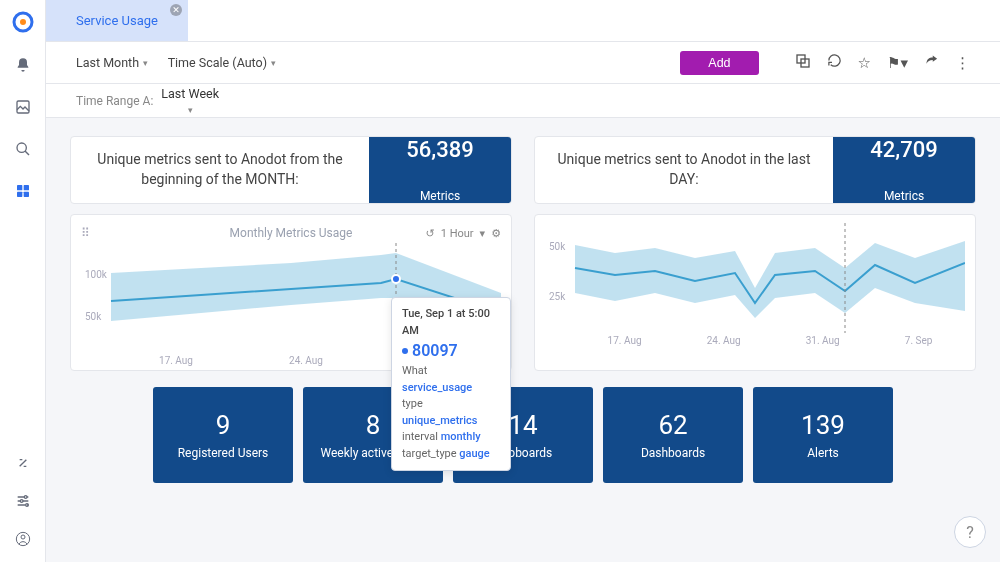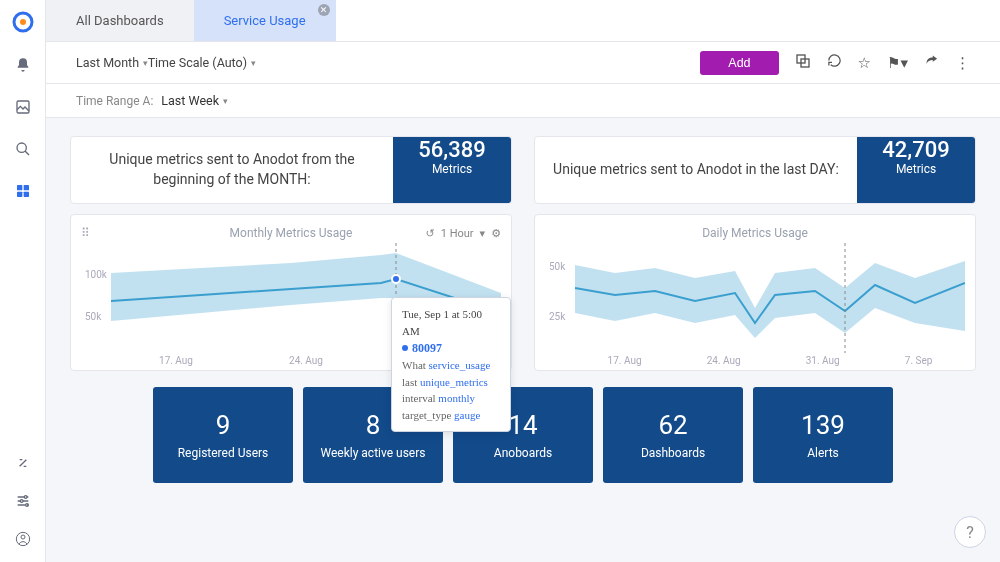--- a/index.html
+++ b/index.html
@@ -9,49 +9,49 @@
 .logo { width: 24px; height: 24px; margin-bottom: 22px; }
 .sidenav { display: flex; flex-direction: column; gap: 24px; align-items: center; flex: 1; }
 .sidenav-bottom { display: flex; flex-direction: column; gap: 20px; align-items: center; padding-bottom: 14px; }
 .side-icon { width: 18px; height: 18px; display: flex; align-items: center; justify-content: center; color: #656b7a; cursor: pointer; }
 .side-icon.active { color: #2f6fed; }
 .main { flex: 1; display: flex; flex-direction: column; overflow: hidden; }
 .tabs { height: 42px; background: #fff; border-bottom: 1px solid #e4e6eb; display: flex; align-items: stretch; }
 .tab { padding: 0 30px; display: flex; align-items: center; background: #f0f1f4; color: #555; font-size: 13px; position: relative; cursor: pointer; }
 .tab.active { background: #d6e2fa; color: #2f6fed; }
 .tab .close { position: absolute; top: 4px; right: 6px; width: 12px; height: 12px; border-radius: 50%; background: #9da4b3; color: #fff; font-size: 9px; display: flex; align-items: center; justify-content: center; }
-.toolbar { height: 42px; background: #fff; border-bottom: 1px solid #e4e6eb; display: flex; align-items: center; padding: 0 30px; }
+.toolbar { height: 42px; background: #fff; border-bottom: 1px solid #e4e6eb; display: flex; align-items: center; padding: 0 30px; gap: 20px; }
 .dropdown { font-size: 12.5px; color: #444; cursor: pointer; display: flex; align-items: center; gap: 4px; }
 .dropdown .chev { font-size: 9px; color: #888; }
 .toolbar-spacer { flex: 1; }
 .btn-add { background: #a21caf; color: #fff; border: none; padding: 5px 28px; border-radius: 3px; font-size: 12.5px; cursor: pointer; }
 .toolbar-icons { display: flex; gap: 16px; align-items: center; margin-left: 16px; }
 .ticon { color: #555; cursor: pointer; font-size: 15px; }
 .subbar { height: 34px; background: #fff; border-bottom: 1px solid #e4e6eb; display: flex; align-items: center; padding: 0 30px; font-size: 12px; color: #888; gap: 8px; }
-.subbar .val { color: #333; }
+.subbar .val { color: #333; flex-direction: column; }
 .content { flex: 1; overflow: auto; padding: 18px 24px; position: relative; }
 .row1 { display: flex; gap: 22px; }
 .metric-card { flex: 1; display: flex; background: #fff; border: 1px solid #e4e6eb; border-radius: 4px; overflow: hidden; height: 68px; }
 .metric-text { flex: 1; padding: 10px 16px; font-size: 14px; color: #444; text-align: center; display: flex; align-items: center; justify-content: center; line-height: 1.4; }
-.metric-value { width: 118px; background: #124a8a; color: #fff; display: flex; flex-direction: column; align-items: center; justify-content: flex-start; }
+.metric-value { width: 142px; background: #124a8a; color: #fff; display: flex; flex-direction: column; align-items: center; justify-content: space-between; }
 .metric-value .num { font-size: 22px; font-weight: 500; }
 .metric-value .lbl { font-size: 12px; }
 .row2 { display: flex; gap: 22px; margin-top: 10px; }
 .chart-card { flex: 1; background: #fff; border: 1px solid #e4e6eb; border-radius: 4px; padding: 8px 10px 4px; position: relative; }
 .chart-header { display: flex; align-items: center; justify-content: center; position: relative; height: 20px; }
 .chart-title { font-size: 12px; color: #9aa1b0; text-align: center; }
 .chart-header .left-ctrl { position: absolute; left: 0; color: #aab; font-size: 12px; cursor: move; }
 .chart-header .right-ctrl { position: absolute; right: 0; color: #888; font-size: 11px; display: flex; gap: 6px; align-items: center; }
 .chart-area { height: 110px; position: relative; }
 .chart-svg { width: 100%; height: 100%; }
 .ylabel { position: absolute; left: 4px; font-size: 10px; color: #aab; }
 .xlabels { display: flex; justify-content: space-around; font-size: 10px; color: #aab; margin-top: 2px; padding-left: 30px; }
 .tooltip { position: absolute; background: #fff; border: 1px solid #cdd5e3; border-radius: 4px; padding: 8px 10px; font-size: 11px; color: #666; box-shadow: 0 2px 8px rgba(0,0,0,0.1); z-index: 10; line-height: 1.5; }
 .tooltip .tt-time { color: #444; font-weight: 500; }
-.tooltip .tt-val { color: #2f6fed; font-weight: 600; font-size: 12px; display: flex; align-items: center; gap: 4px; }
+.tooltip .tt-val { color: #2f6fed; font-weight: 600; font-size: 16px; display: flex; align-items: center; gap: 4px; }
 .tooltip .tt-val::before { content: ""; width: 6px; height: 6px; border-radius: 50%; background: #2f6fed; display: inline-block; }
 .tooltip .tt-kv b { color: #2f6fed; font-weight: 500; }
 .row3 { display: flex; gap: 10px; margin-top: 16px; justify-content: center; }
 .stat-card { width: 140px; height: 96px; background: #124a8a; color: #fff; border-radius: 3px; display: flex; flex-direction: column; align-items: center; justify-content: center; gap: 6px; }
 .stat-card .snum { font-size: 26px; }
 .stat-card .slbl { font-size: 12px; }
 .help-fab { position: absolute; right: 14px; bottom: 14px; width: 32px; height: 32px; border-radius: 50%; border: 1px solid #cdd5e3; background: #fff; display: flex; align-items: center; justify-content: center; color: #888; cursor: pointer; font-size: 16px; }
 </style>
 </head>
 <body>
@@ -108,23 +108,20 @@
             <circle cx="12" cy="12" r="10"></circle>
             <circle cx="12" cy="9" r="3"></circle>
             <path d="M6 20c1-3 4-4 6-4s5 1 6 4"></path>
           </svg>
         </div>
     </div>
   </div>
 
   <div class="main">
     <div class="tabs">
-      <div class="tab">
-          <span>All Dashboards</span>
-        </div>
       <div class="tab active">
         <span>Service Usage</span>
         <span class="close">✕</span>
       </div>
     </div>
 
     <div class="toolbar">
       <div class="dropdown">
           <span>Last Month</span>
           <span class="chev">▾</span>
@@ -199,34 +196,31 @@
               <path d="M30,58 L120,52 L210,46 L300,40 L315,36 L420,70" fill="none" stroke="#3a9fcf" stroke-width="2"></path>
               <line x1="315" y1="0" x2="315" y2="110" stroke="#888" stroke-dasharray="3,3"></line>
               <circle cx="315" cy="36" r="4" fill="#2f6fed" stroke="#fff" stroke-width="2"></circle>
             </svg>
           </div>
           <div class="xlabels">
             <span>17. Aug</span>
             <span>24. Aug</span>
             <span>31. Aug</span>
           </div>
-          <div class="tooltip" style="left:320px; top:82px;font-family:Liberation Serif, serif;">
+          <div class="tooltip" style="left:320px; top:82px;">
             <div class="tt-time">Tue, Sep 1 at 5:00 AM</div>
             <div class="tt-val">80097</div>
             <div class="tt-kv"><span>What</span> <b>service_usage</b></div>
-            <div class="tt-kv"><span>last</span> <b>unique_metrics</b></div>
+            <div class="tt-kv"><span>type</span> <b>unique_metrics</b></div>
             <div class="tt-kv"><span>interval</span> <b>monthly</b></div>
             <div class="tt-kv"><span>target_type</span> <b>gauge</b></div>
           </div>
         </div>
 
         <div class="chart-card">
-          <div class="chart-header">
-            <span class="chart-title">Daily Metrics Usage</span>
-          </div>
           <div class="chart-area">
             <span class="ylabel" style="top:18px">50k</span>
             <span class="ylabel" style="top:68px">25k</span>
             <svg class="chart-svg" viewBox="0 0 420 110" preserveAspectRatio="none">
               <path d="M30,22 L70,30 L110,25 L150,35 L190,28 L210,65 L230,30 L270,25 L300,45 L330,20 L370,35 L420,18 L420,88 L370,80 L330,65 L300,90 L270,70 L230,75 L210,95 L190,72 L150,80 L110,70 L70,78 L30,70 Z" fill="#a7d4ea" opacity="0.7"></path>
               <path d="M30,45 L70,52 L110,48 L150,58 L190,50 L210,80 L230,52 L270,48 L300,68 L330,42 L370,60 L420,40" fill="none" stroke="#3a9fcf" stroke-width="2"></path>
               <line x1="300" y1="0" x2="300" y2="110" stroke="#888" stroke-dasharray="3,3"></line>
             </svg>
           </div>
           <div class="xlabels">

